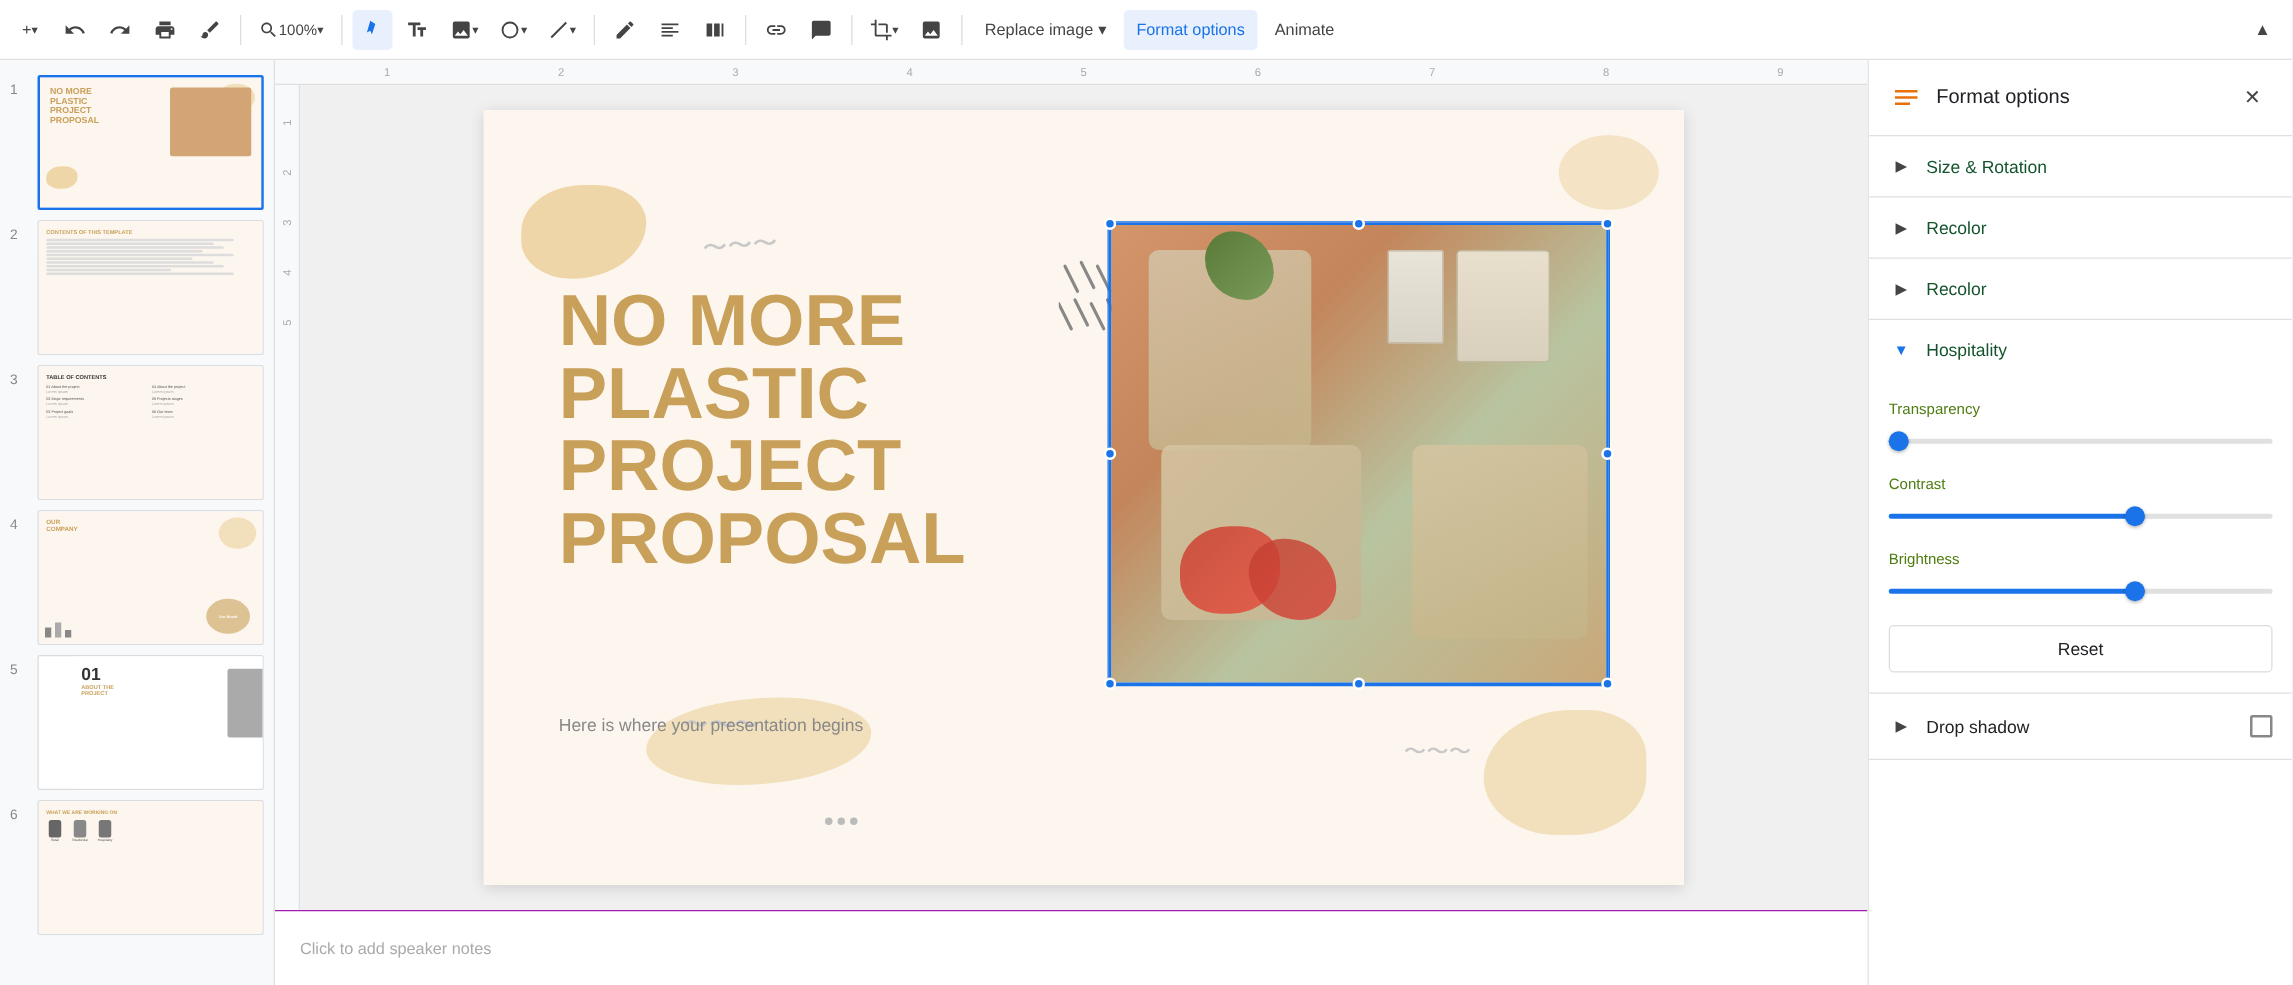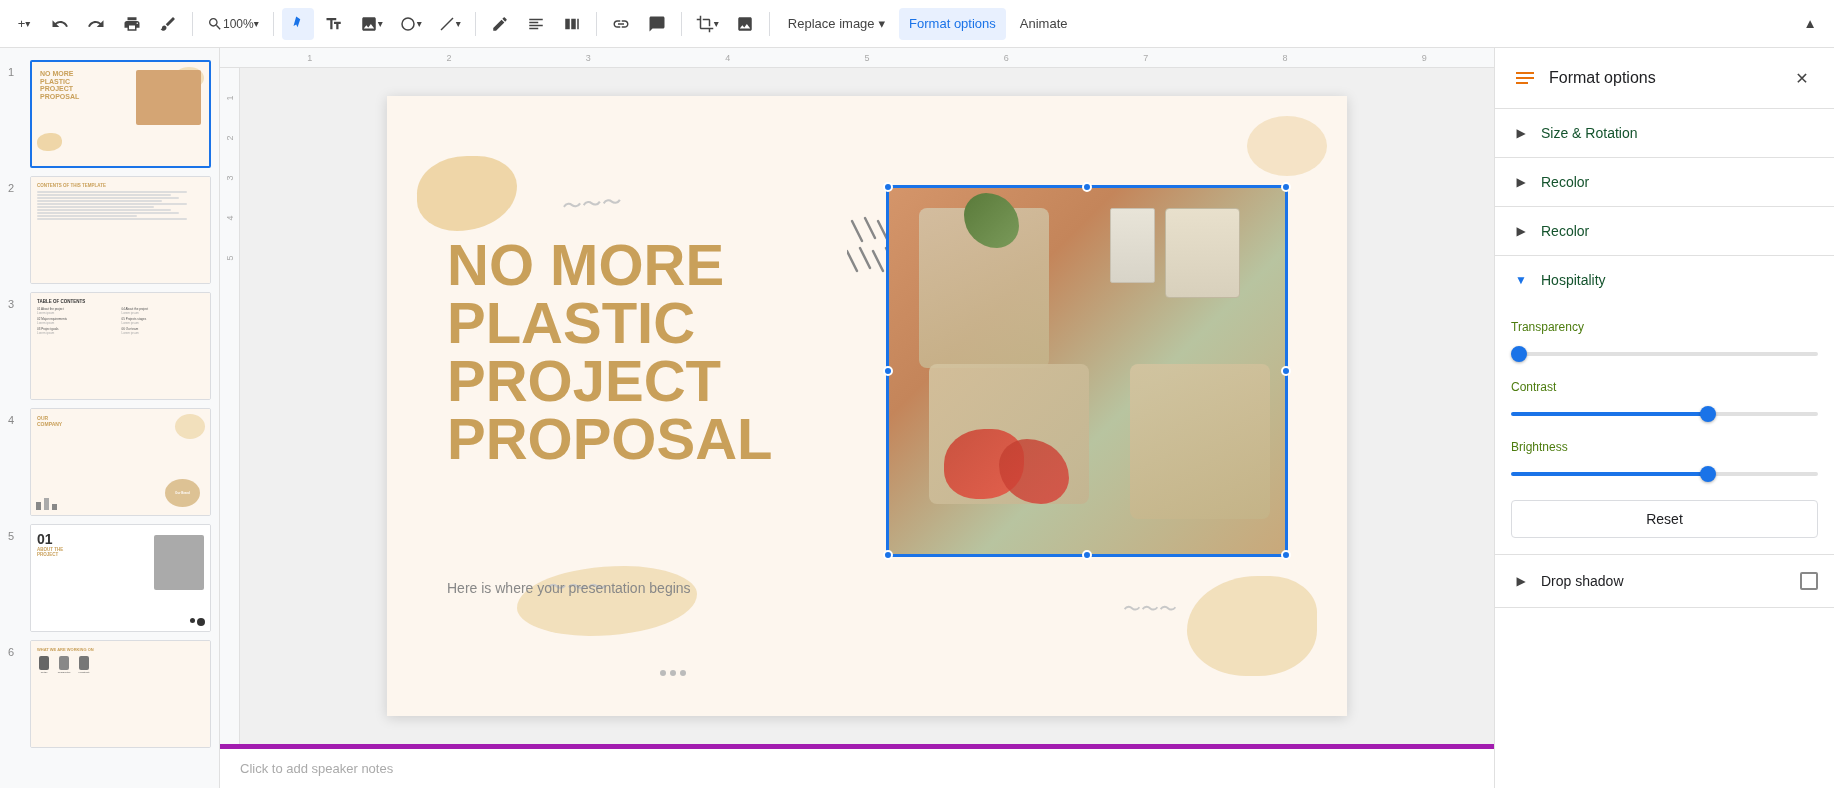--- a/index.html
+++ b/index.html
@@ -120,21 +120,21 @@
     .s3-bg { width: 100%; height: 100%; background: #fdf6ee; position: relative; padding: 6px; }
     .s3-title { font-size: 4.5px; font-weight: 700; color: #333; margin-bottom: 3px; }
     .s3-grid { display: grid; grid-template-columns: 1fr 1fr; gap: 2px; }
     .s3-item { font-size: 3px; color: #555; }
 
     
     .s4-bg { width: 100%; height: 100%; background: #fdf6ee; position: relative; padding: 6px; }
     .s4-title { font-size: 5px; font-weight: 700; color: #c9a05a; text-transform: uppercase; margin-bottom: 3px; }
 
     
-    .s5-bg { width: 100%; height: 100%; background: #fff; position: relative; padding: 6px; }
+    .s5-bg { width: 100%; height: 100%; background: #fff; position: relative; padding: 6px; margin-left: 28px; }
     .s5-num { font-size: 14px; font-weight: 900; color: #333; }
     .s5-title { font-size: 4.5px; font-weight: 700; color: #c9a05a; text-transform: uppercase; }
     .s5-img { position: absolute; right: 6px; top: 10px; width: 50px; height: 55px; background: #aaa; border-radius: 2px; }
 
     
     .s6-bg { width: 100%; height: 100%; background: #fdf6ee; position: relative; padding: 6px; }
     .s6-title { font-size: 4px; font-weight: 700; color: #c9a05a; text-transform: uppercase; margin-bottom: 4px; }
     .s6-icons { display: flex; gap: 6px; }
     .s6-icon { width: 14px; height: 20px; display: flex; flex-direction: column; align-items: center; gap: 1px; }
     .s6-icon-shape { width: 10px; height: 14px; background: #888; border-radius: 2px; }
@@ -231,23 +231,23 @@
     .sh-tr { top: -6px; right: -6px; }
     .sh-ml { top: calc(50% - 5px); left: -6px; }
     .sh-mr { top: calc(50% - 5px); right: -6px; }
     .sh-bl { bottom: -6px; left: -6px; }
     .sh-bm { bottom: -6px; left: calc(50% - 5px); }
     .sh-br { bottom: -6px; right: -6px; }
     .img-wood { position: absolute; inset: 0; background: linear-gradient(170deg, #c4956a 0%, #d4a57a 40%, #b8856a 70%, #c9956a 100%); z-index: -1; }
 
     
     .speaker-notes {
-      height: 44px;
+      height: 60px;
       background: #fff;
-      border-top: 5px solid #a21caf;
+      border-top: 1px solid #a21caf;
       display: flex;
       align-items: center;
       padding: 0 20px;
       flex-shrink: 0;
     }
     .notes-text { font-size: 13px; color: #aaa; }
 
     
     .format-panel {
       width: 340px;

